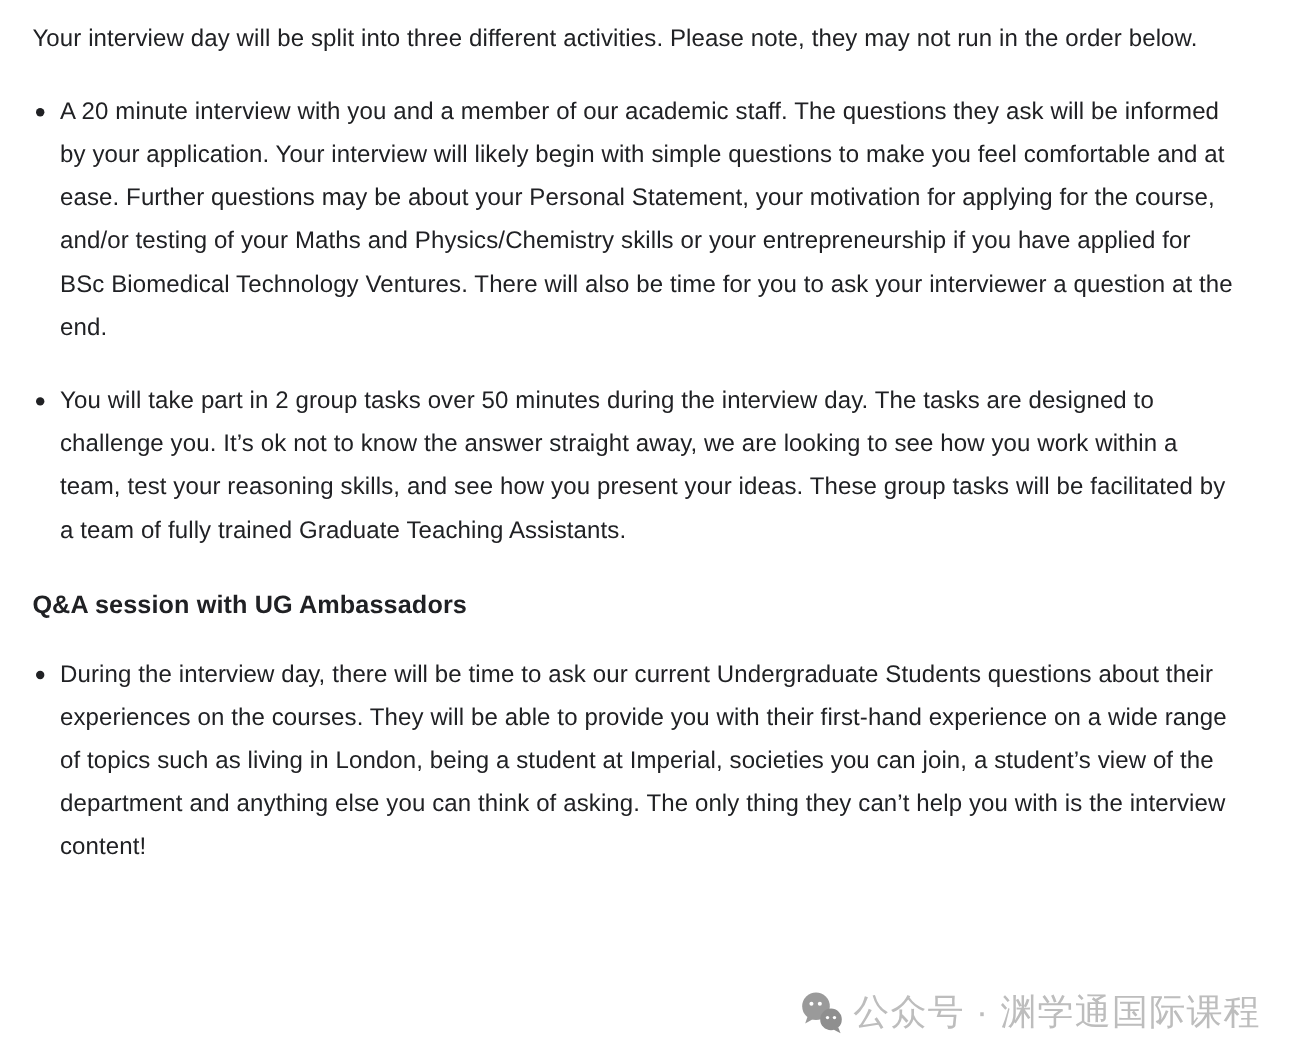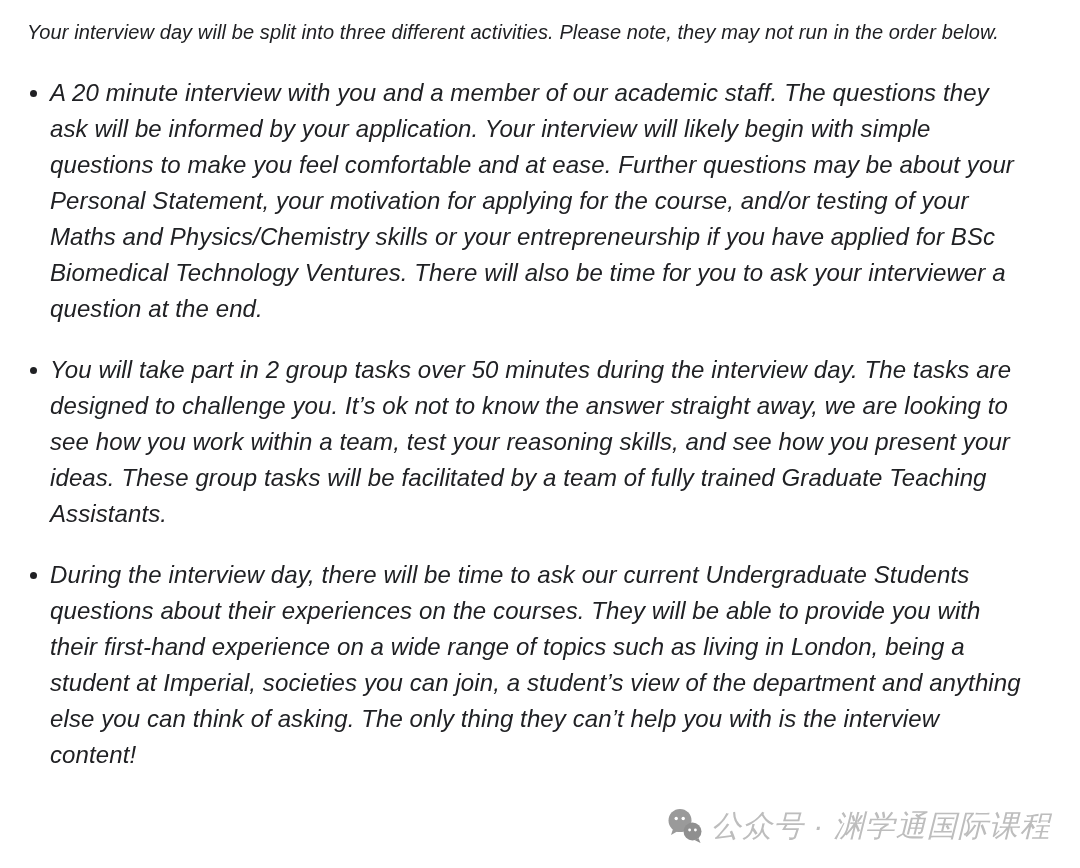--- a/index.html
+++ b/index.html
@@ -9,21 +9,20 @@
     background: #ffffff;
     font-family: "Liberation Sans", sans-serif;
     overflow: hidden;
   }
   .article {
     position: relative;
     width: 1080px;
     height: 868px;
     padding: 14px 48px 0 27px;
     color: #202124;
-    font-style: italic;
   }
   .intro {
     font-size: 20px;
     line-height: 36px;
     font-weight: 400;
     letter-spacing: 0.1px;
   }
   .section-heading {
     margin-top: 31px;
     font-size: 21px;
@@ -31,39 +30,39 @@
     font-weight: 700;
     letter-spacing: 0.1px;
   }
   ul.bullets {
     list-style: none;
     margin-top: 25px;
   }
   ul.bullets li {
     position: relative;
     padding-left: 23px;
-    font-size: 24px;
+    font-size: 20px;
     line-height: 36px;
     letter-spacing: 0.1px;
     max-width: 1010px;
   }
   ul.bullets li::before {
     content: "";
     position: absolute;
     left: 3px;
     top: 15px;
     width: 7px;
     height: 7px;
     border-radius: 50%;
     background: #202124;
   }
   .watermark {
     position: absolute;
     left: 666px;
-    top: 806px;
+    top: 824px;
     display: flex;
     align-items: center;
     gap: 7px;
     pointer-events: none;
   }
   .watermark-text {
     font-size: 30px;
     line-height: 40px;
     color: #bdbdbd;
     font-weight: 400;
@@ -79,20 +78,21 @@
   <p class="intro">Your interview day will be split into three different activities. Please note, they may not run in the order below.</p>
 
   <ul class="bullets">
     <li>A 20 minute interview with you and a member of our academic staff. The questions they ask will be informed by your application. Your interview will likely begin with simple questions to make you feel comfortable and at ease. Further questions may be about your Personal Statement, your motivation for applying for the course, and/or testing of your Maths and Physics/Chemistry skills or your entrepreneurship if you have applied for BSc Biomedical Technology Ventures. There will also be time for you to ask your interviewer a question at the end.</li>
   </ul>
 
   <ul class="bullets">
     <li>You will take part in 2 group tasks over 50 minutes during the interview day. The tasks are designed to challenge you. It’s ok not to know the answer straight away, we are looking to see how you work within a team, test your reasoning skills, and see how you present your ideas. These group tasks will be facilitated by a team of fully trained Graduate Teaching Assistants.</li>
   </ul>
 
+  <h2 class="section-heading">Q&amp;A session with UG Ambassadors</h2>
   <ul class="bullets">
     <li>During the interview day, there will be time to ask our current Undergraduate Students questions about their experiences on the courses. They will be able to provide you with their first-hand experience on a wide range of topics such as living in London, being a student at Imperial, societies you can join, a student’s view of the department and anything else you can think of asking. The only thing they can’t help you with is the interview content!</li>
   </ul>
 
   <div class="watermark">
     <span style="display:inline-flex;">
       <svg width="38" height="38" viewBox="0 0 38 38" xmlns="http://www.w3.org/2000/svg" aria-hidden="true">
 
         <circle cx="14" cy="13.5" r="11.5" fill="#9a9a9a"></circle>
         <path d="M7 22 L5 28 L12 24 Z" fill="#9a9a9a"></path>

